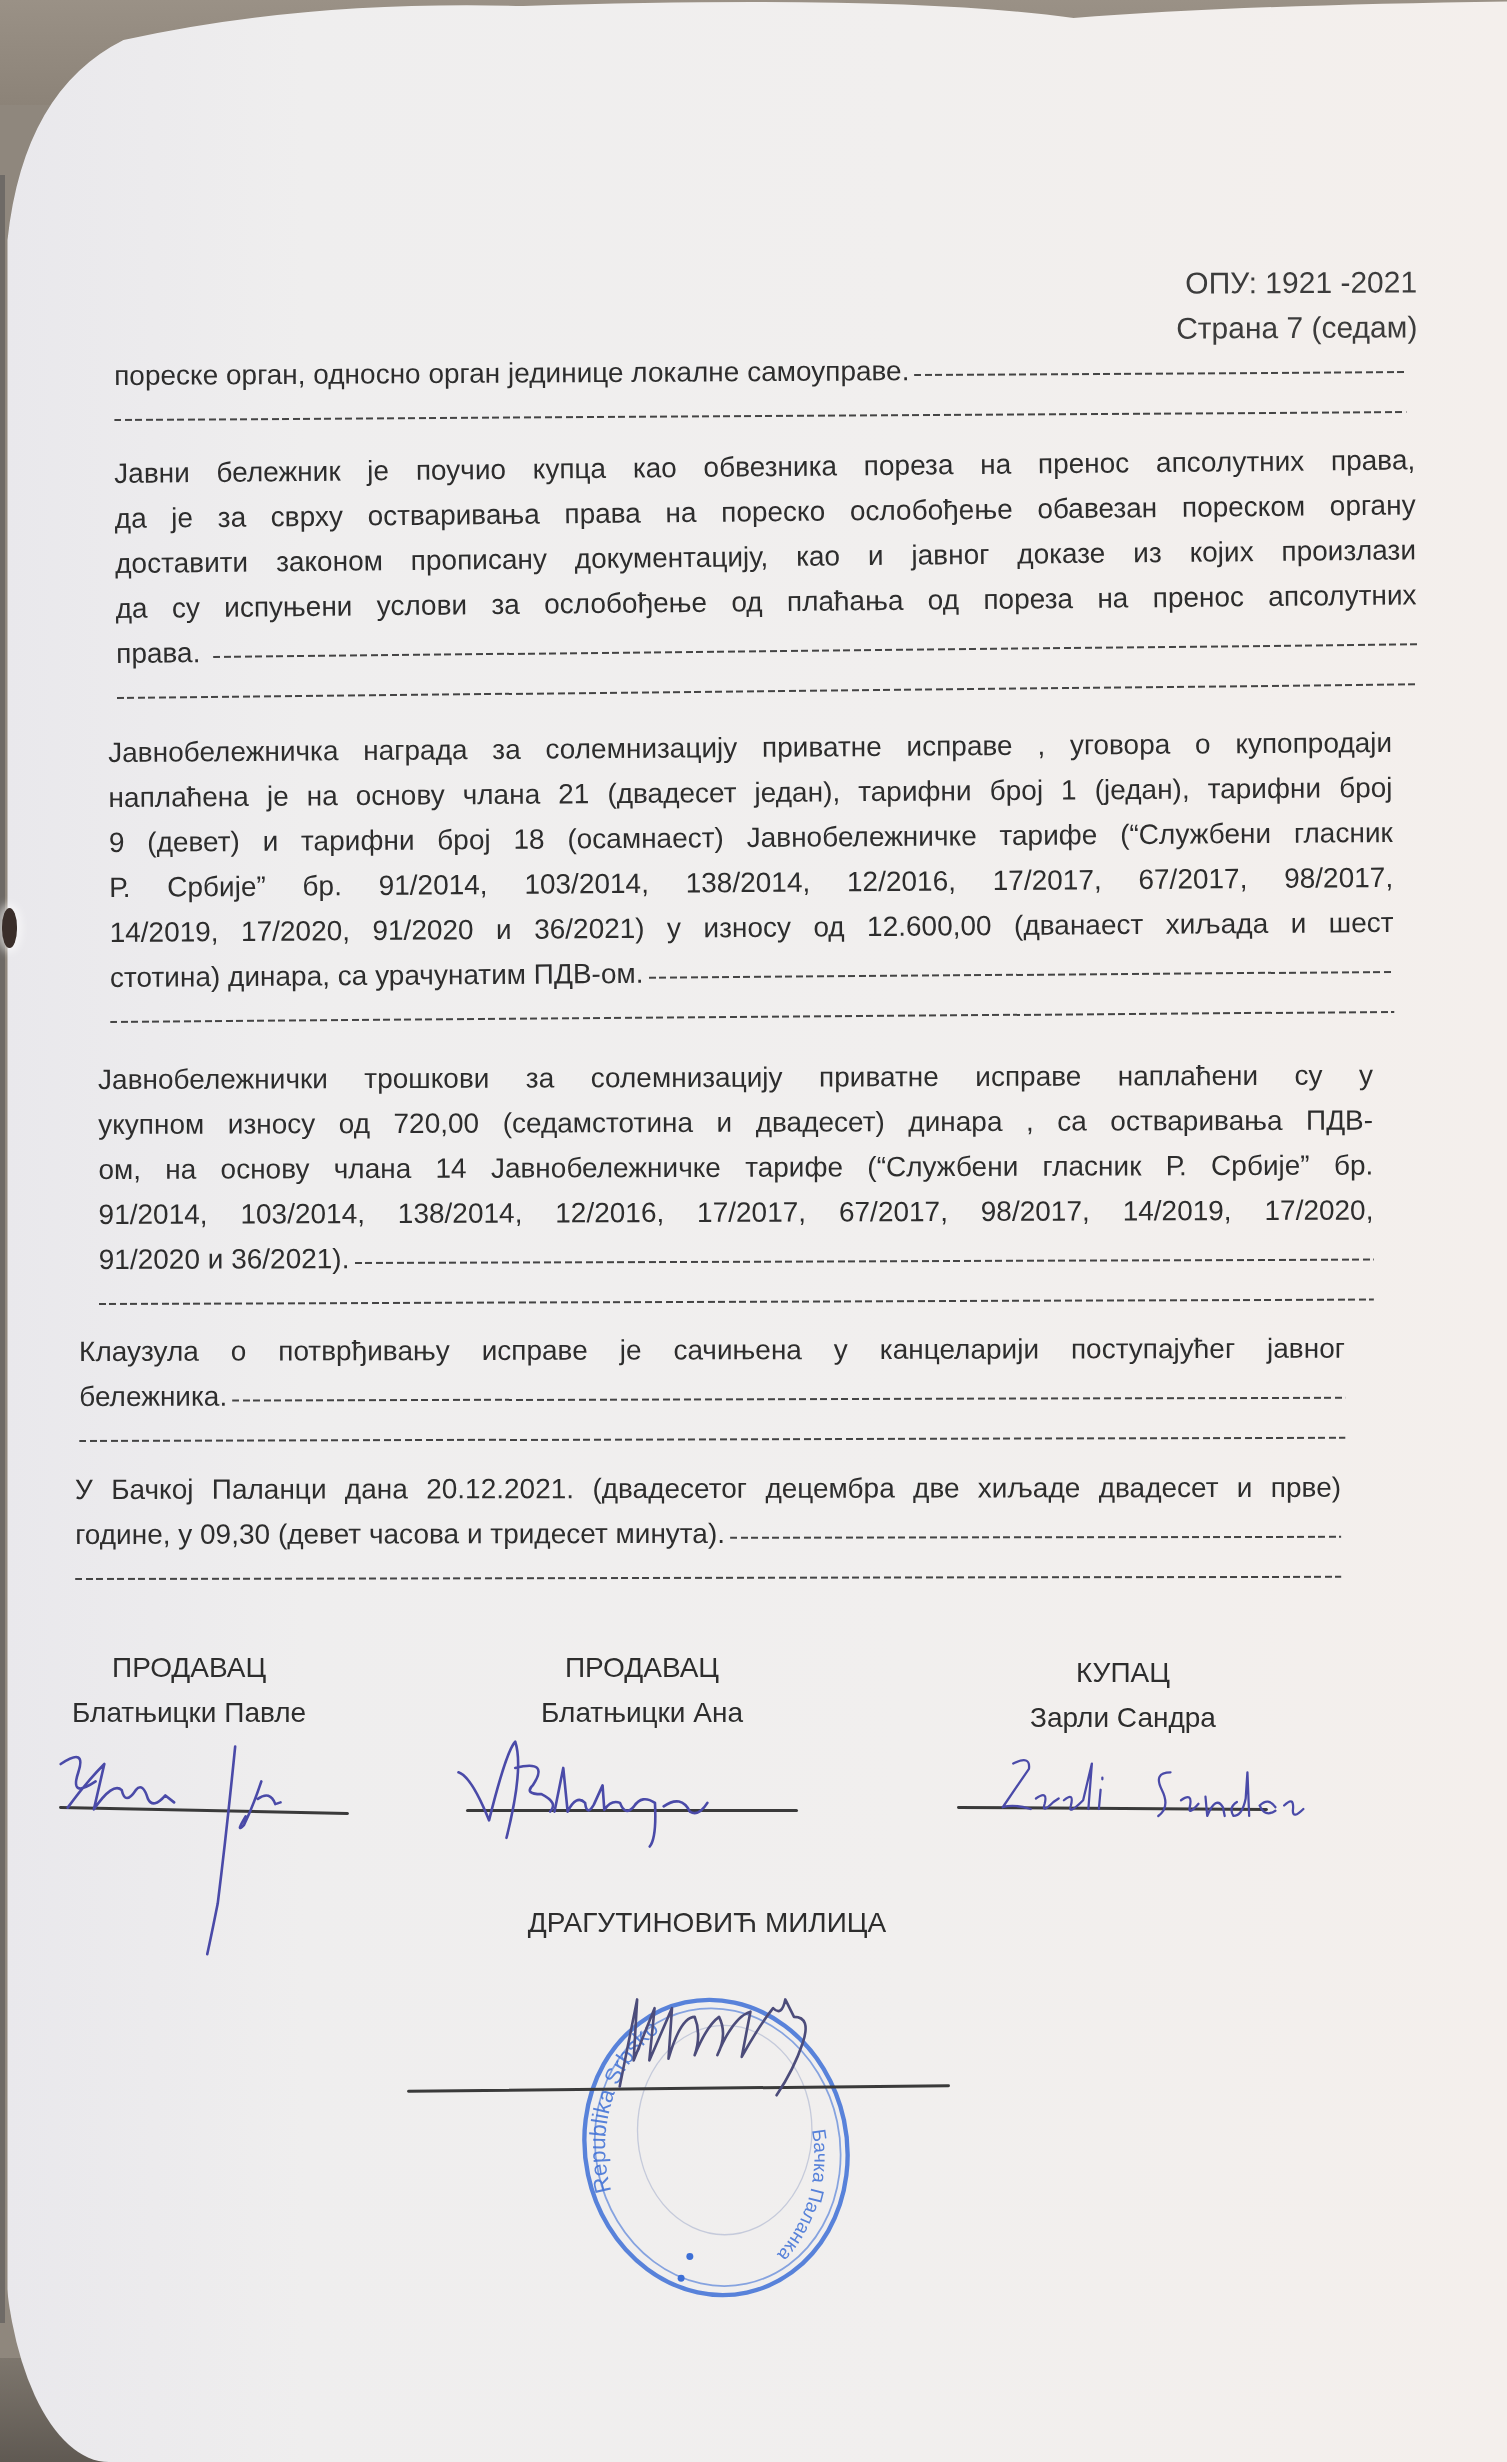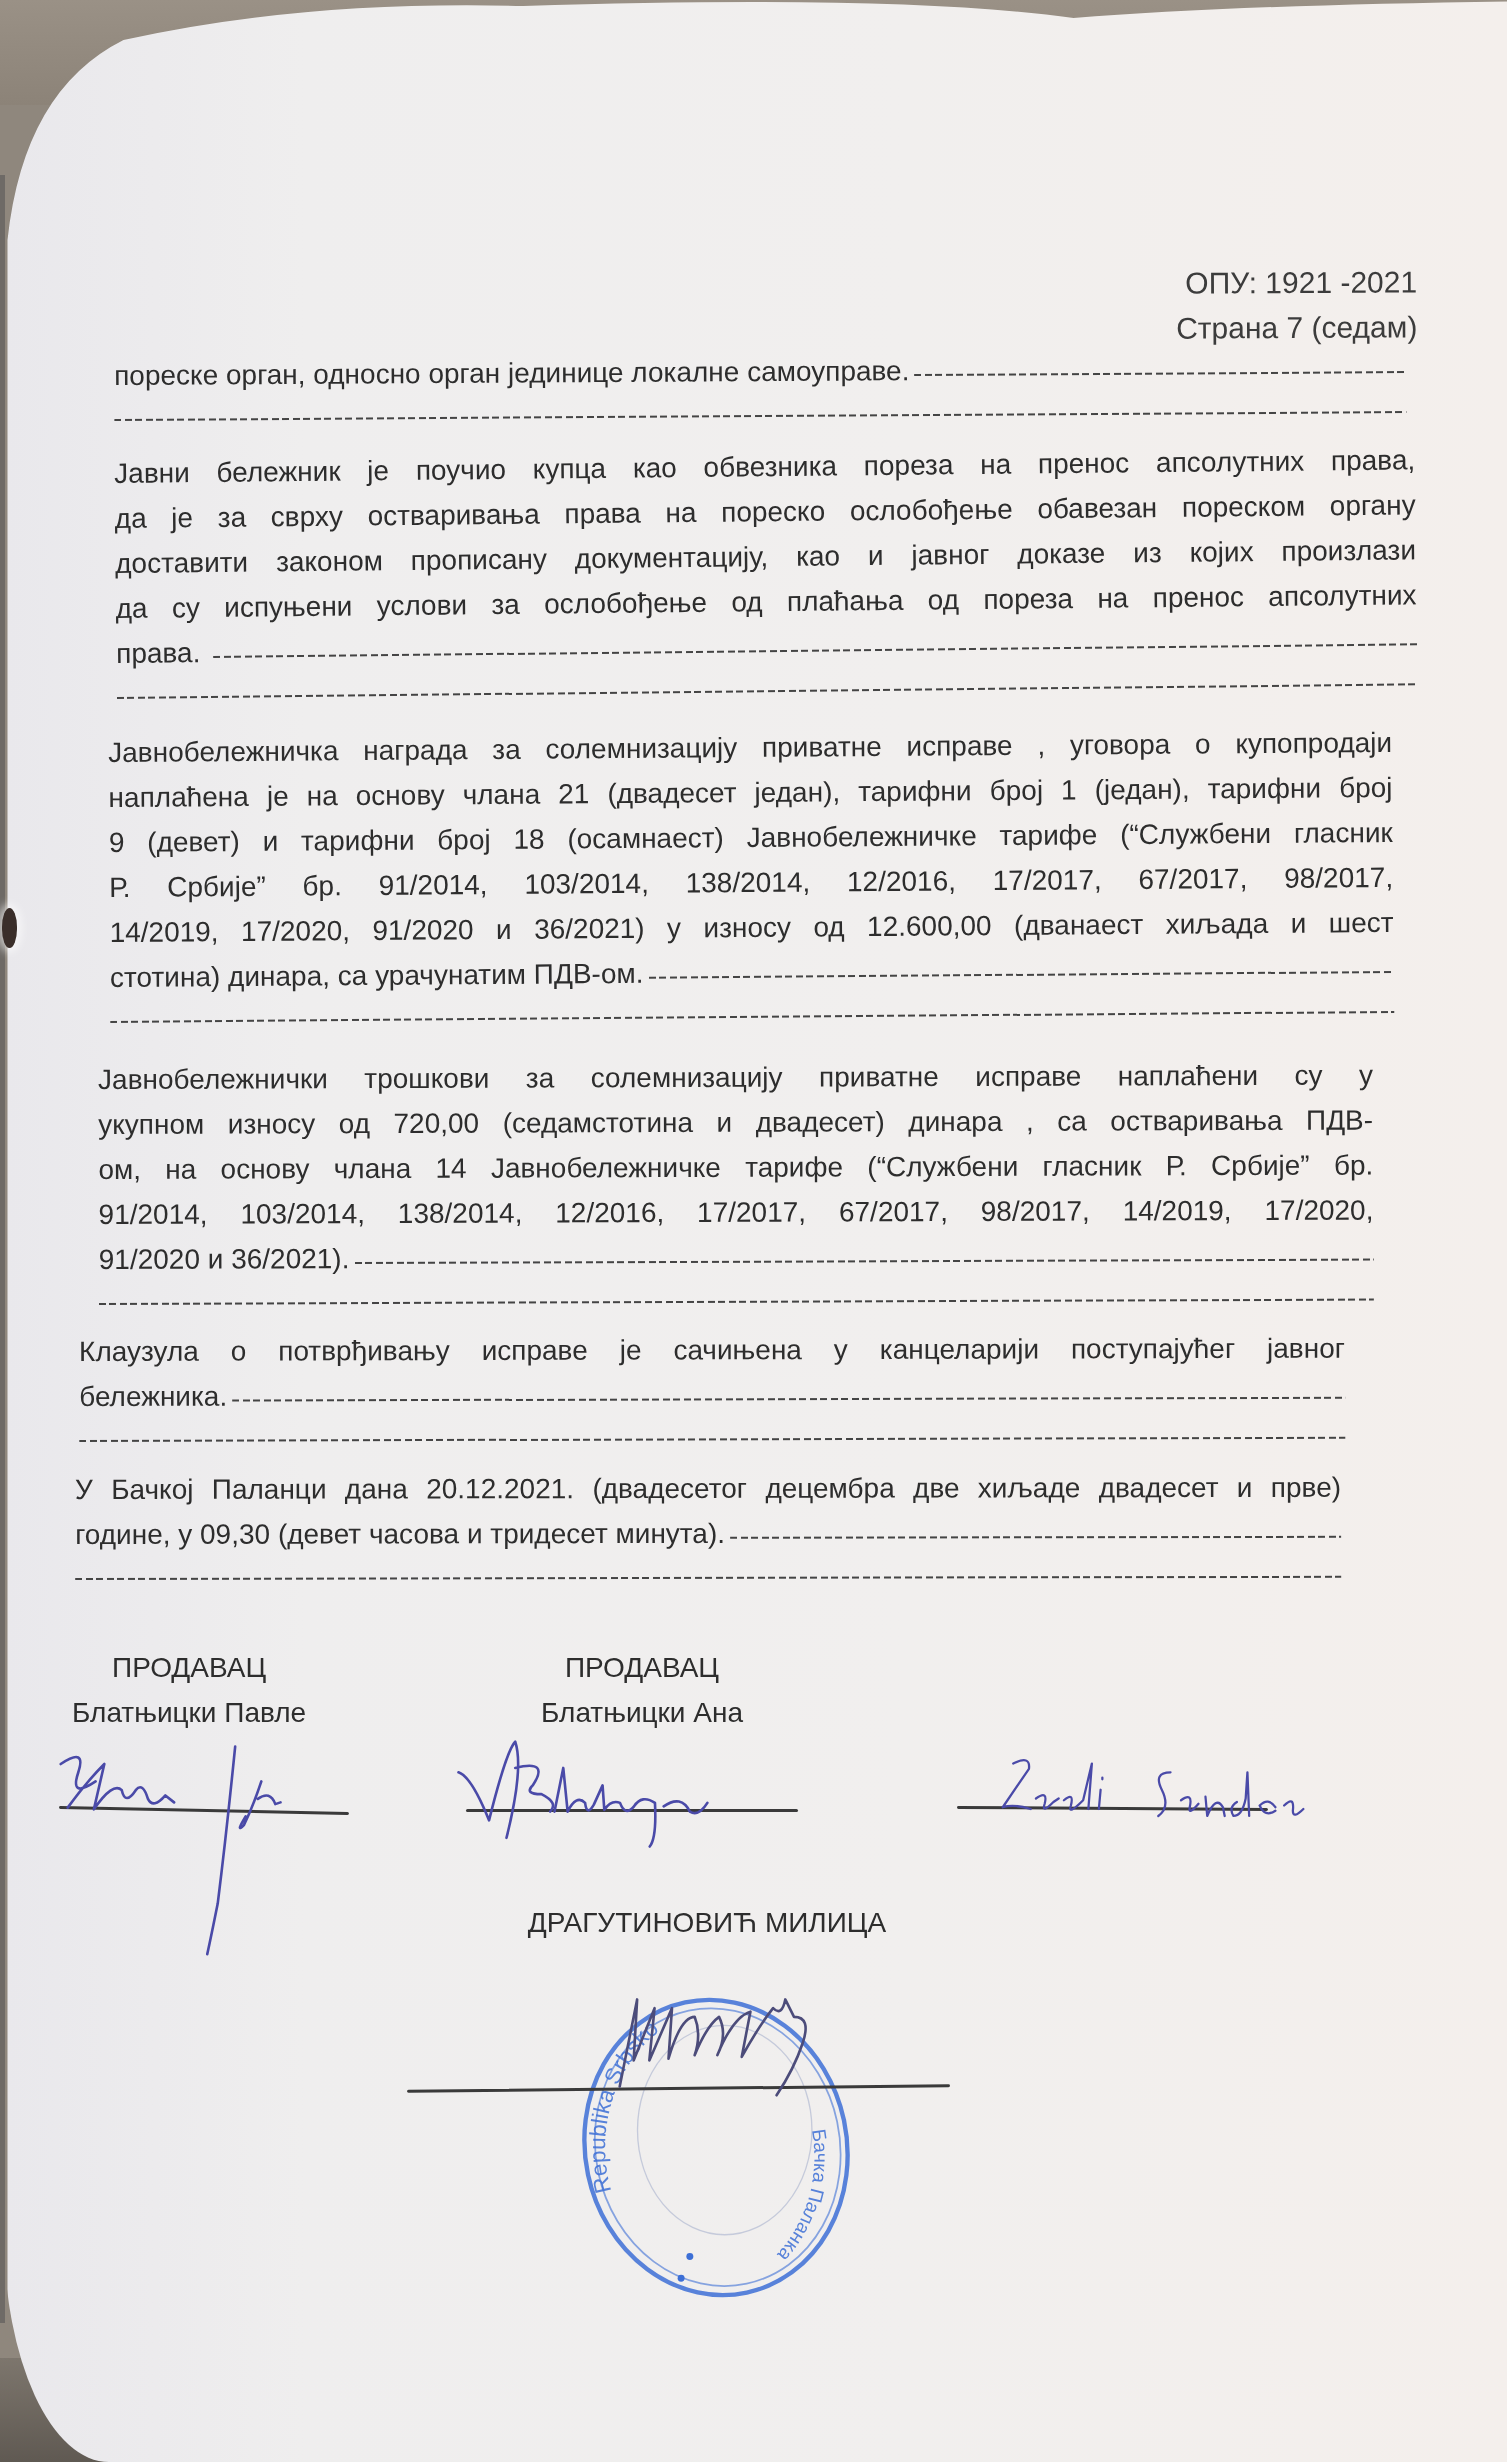--- a/index.html
+++ b/index.html
@@ -329,20 +329,24 @@
     <div class="dashline"></div>
   </div>
 
   <div class="sig-block" style="left:72px; top:1645px;">
     <div>ПРОДАВАЦ</div>
     <div>Блатњицки Павле</div>
   </div>
   <div class="sig-block" style="left:541px; top:1645px;">
     <div>ПРОДАВАЦ</div>
     <div>Блатњицки Ана</div>
+  </div>
+  <div class="sig-block" style="left:1030px; top:1650px; text-align:center;">
+    <div>КУПАЦ</div>
+    <div>Зарли Сандра</div>
   </div>
 
   <div class="sig-line" style="left:59px; top:1809px; width:290px; transform: rotate(1.2deg);"></div>
   <div class="sig-line" style="left:189px; top:1809px; width:0;"></div>
   <div class="sig-line" style="left:466px; top:1809px; width:332px;"></div>
   <div class="sig-line" style="left:957px; top:1807px; width:311px; transform: rotate(0.4deg);"></div>
 
   <svg class="sig-scrawl" style="left:52px; top:1729px;" width="314" height="227" viewBox="0 0 360 260">
     <g fill="none" stroke="#4a4aa8" stroke-width="3" stroke-linecap="round" stroke-linejoin="round">
       <path d="M10 40 Q 40 20 30 50 Q 20 80 50 60 M 18 90 Q 40 60 60 40 L 48 92 Q 70 60 80 70 Q 84 88 96 70 Q 104 60 110 80 Q 116 92 130 76 L 140 84"></path>

